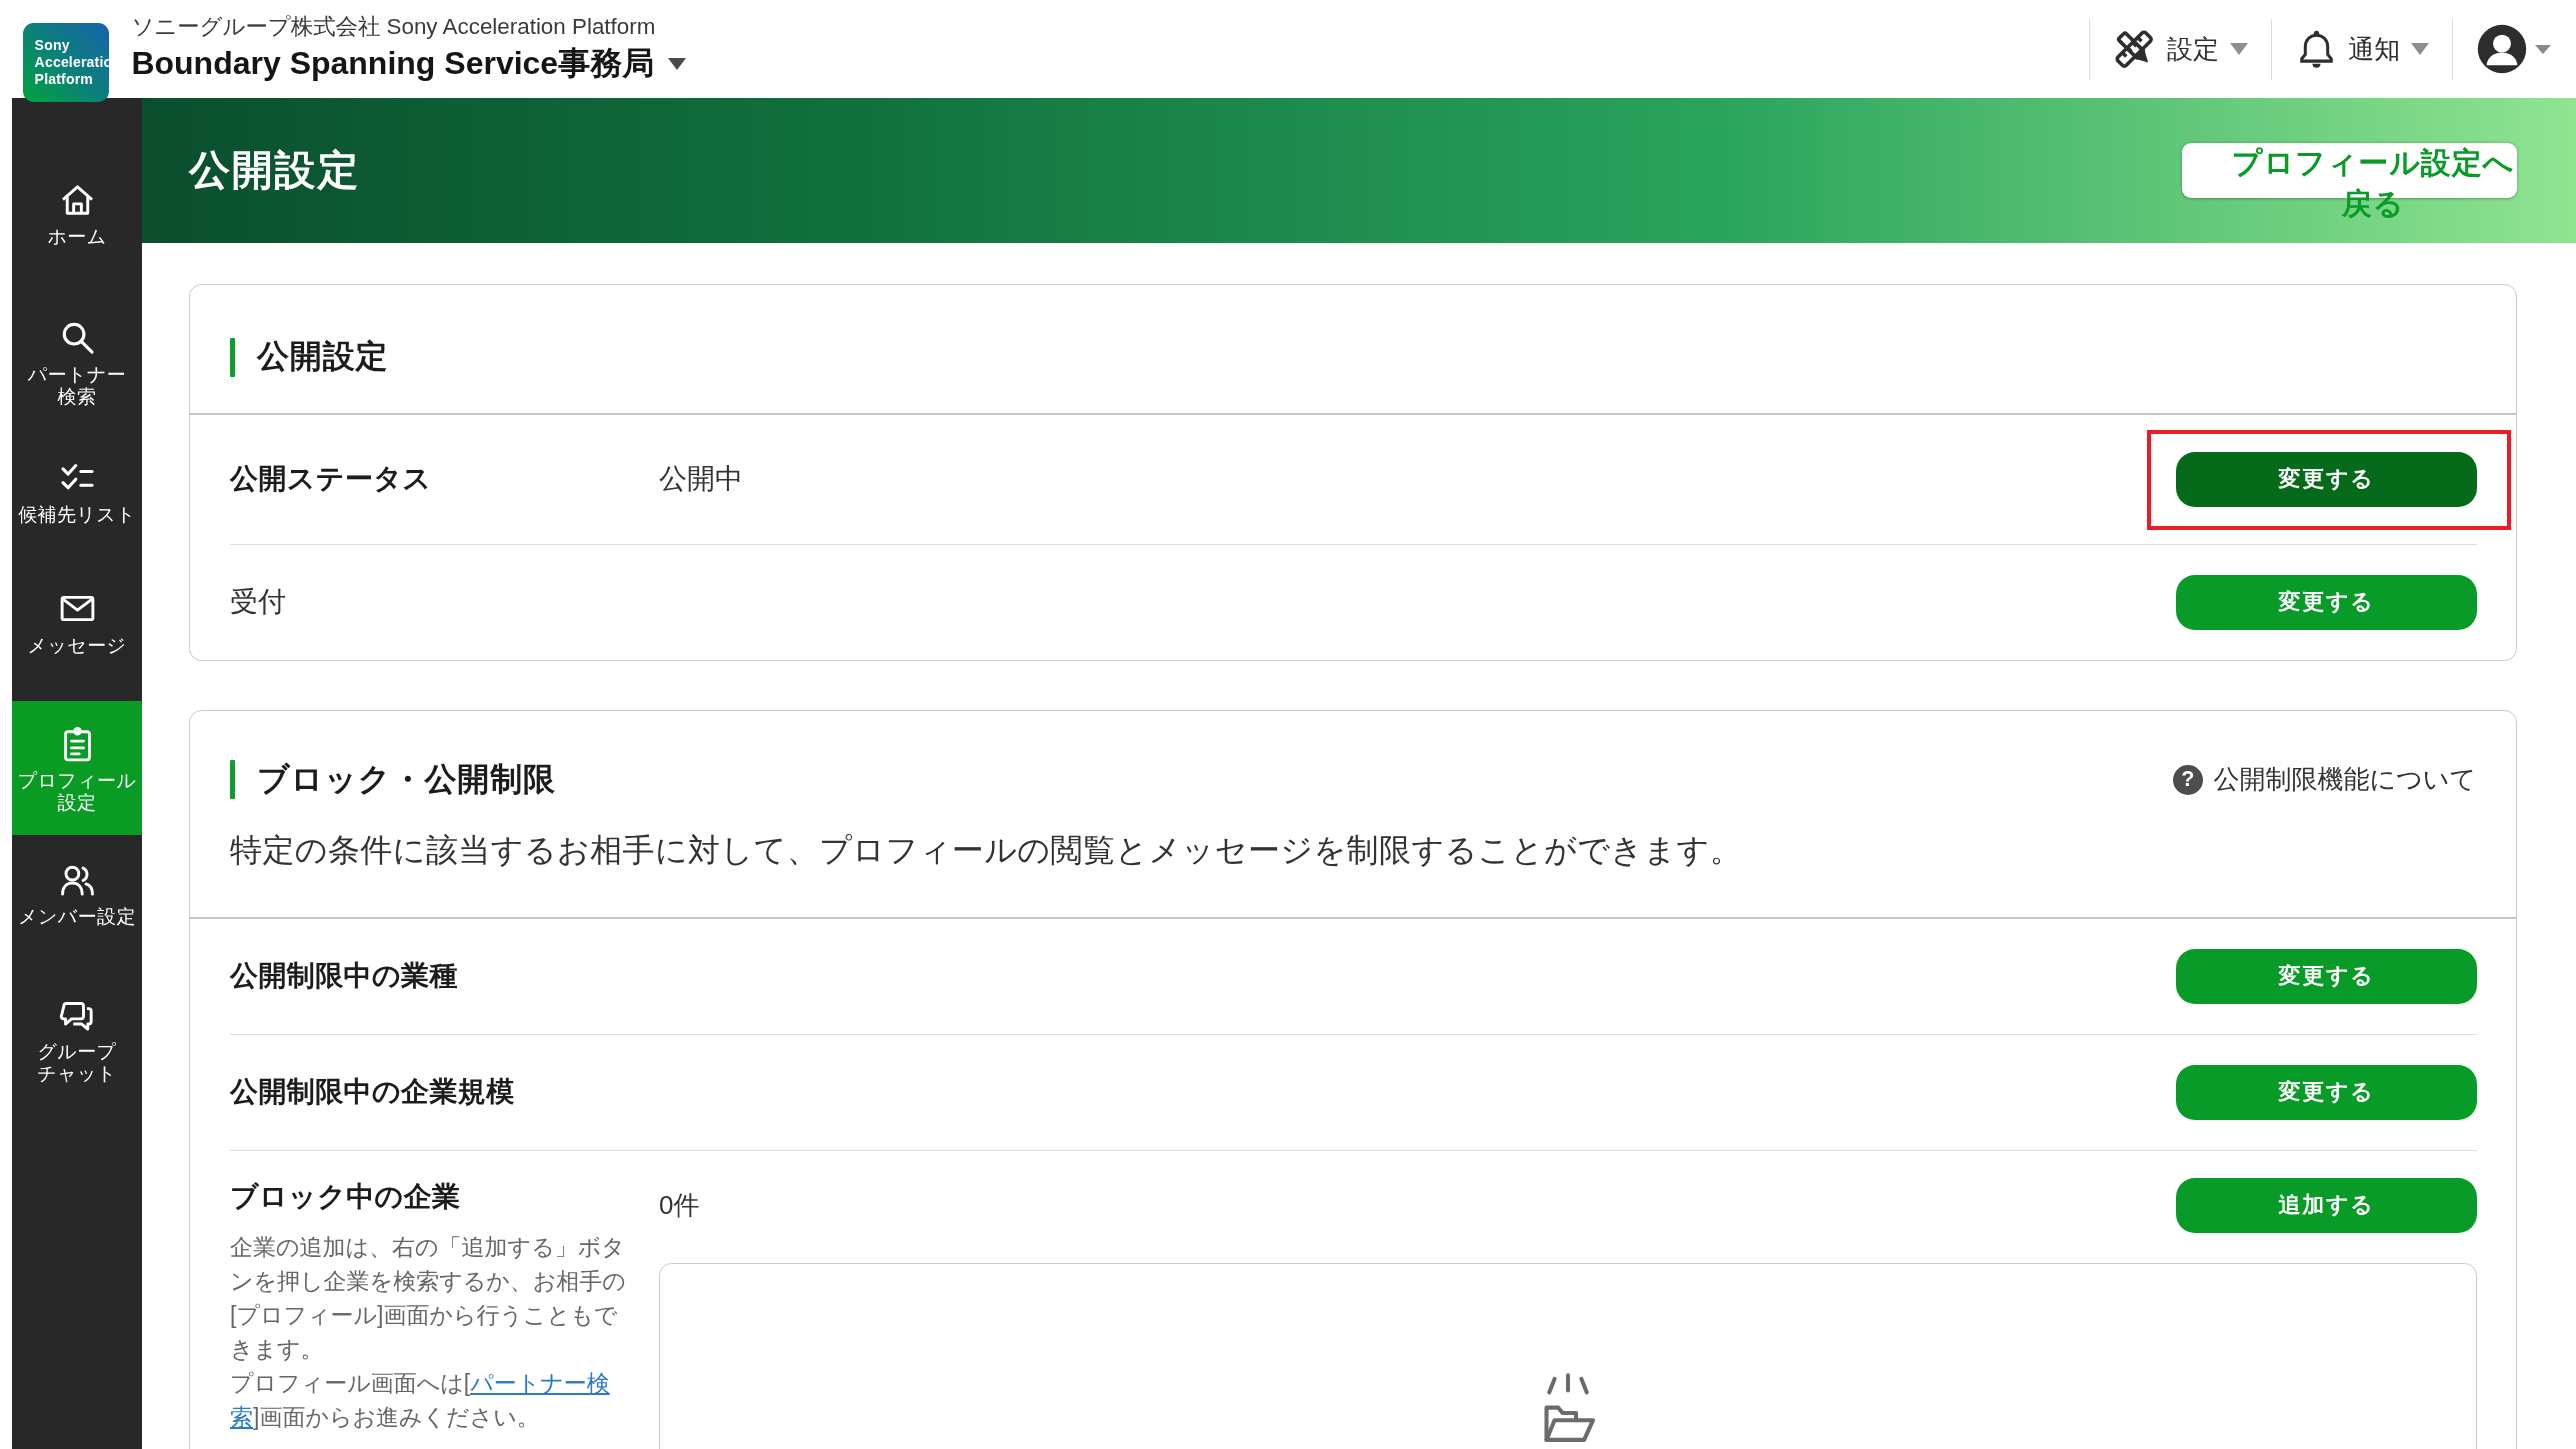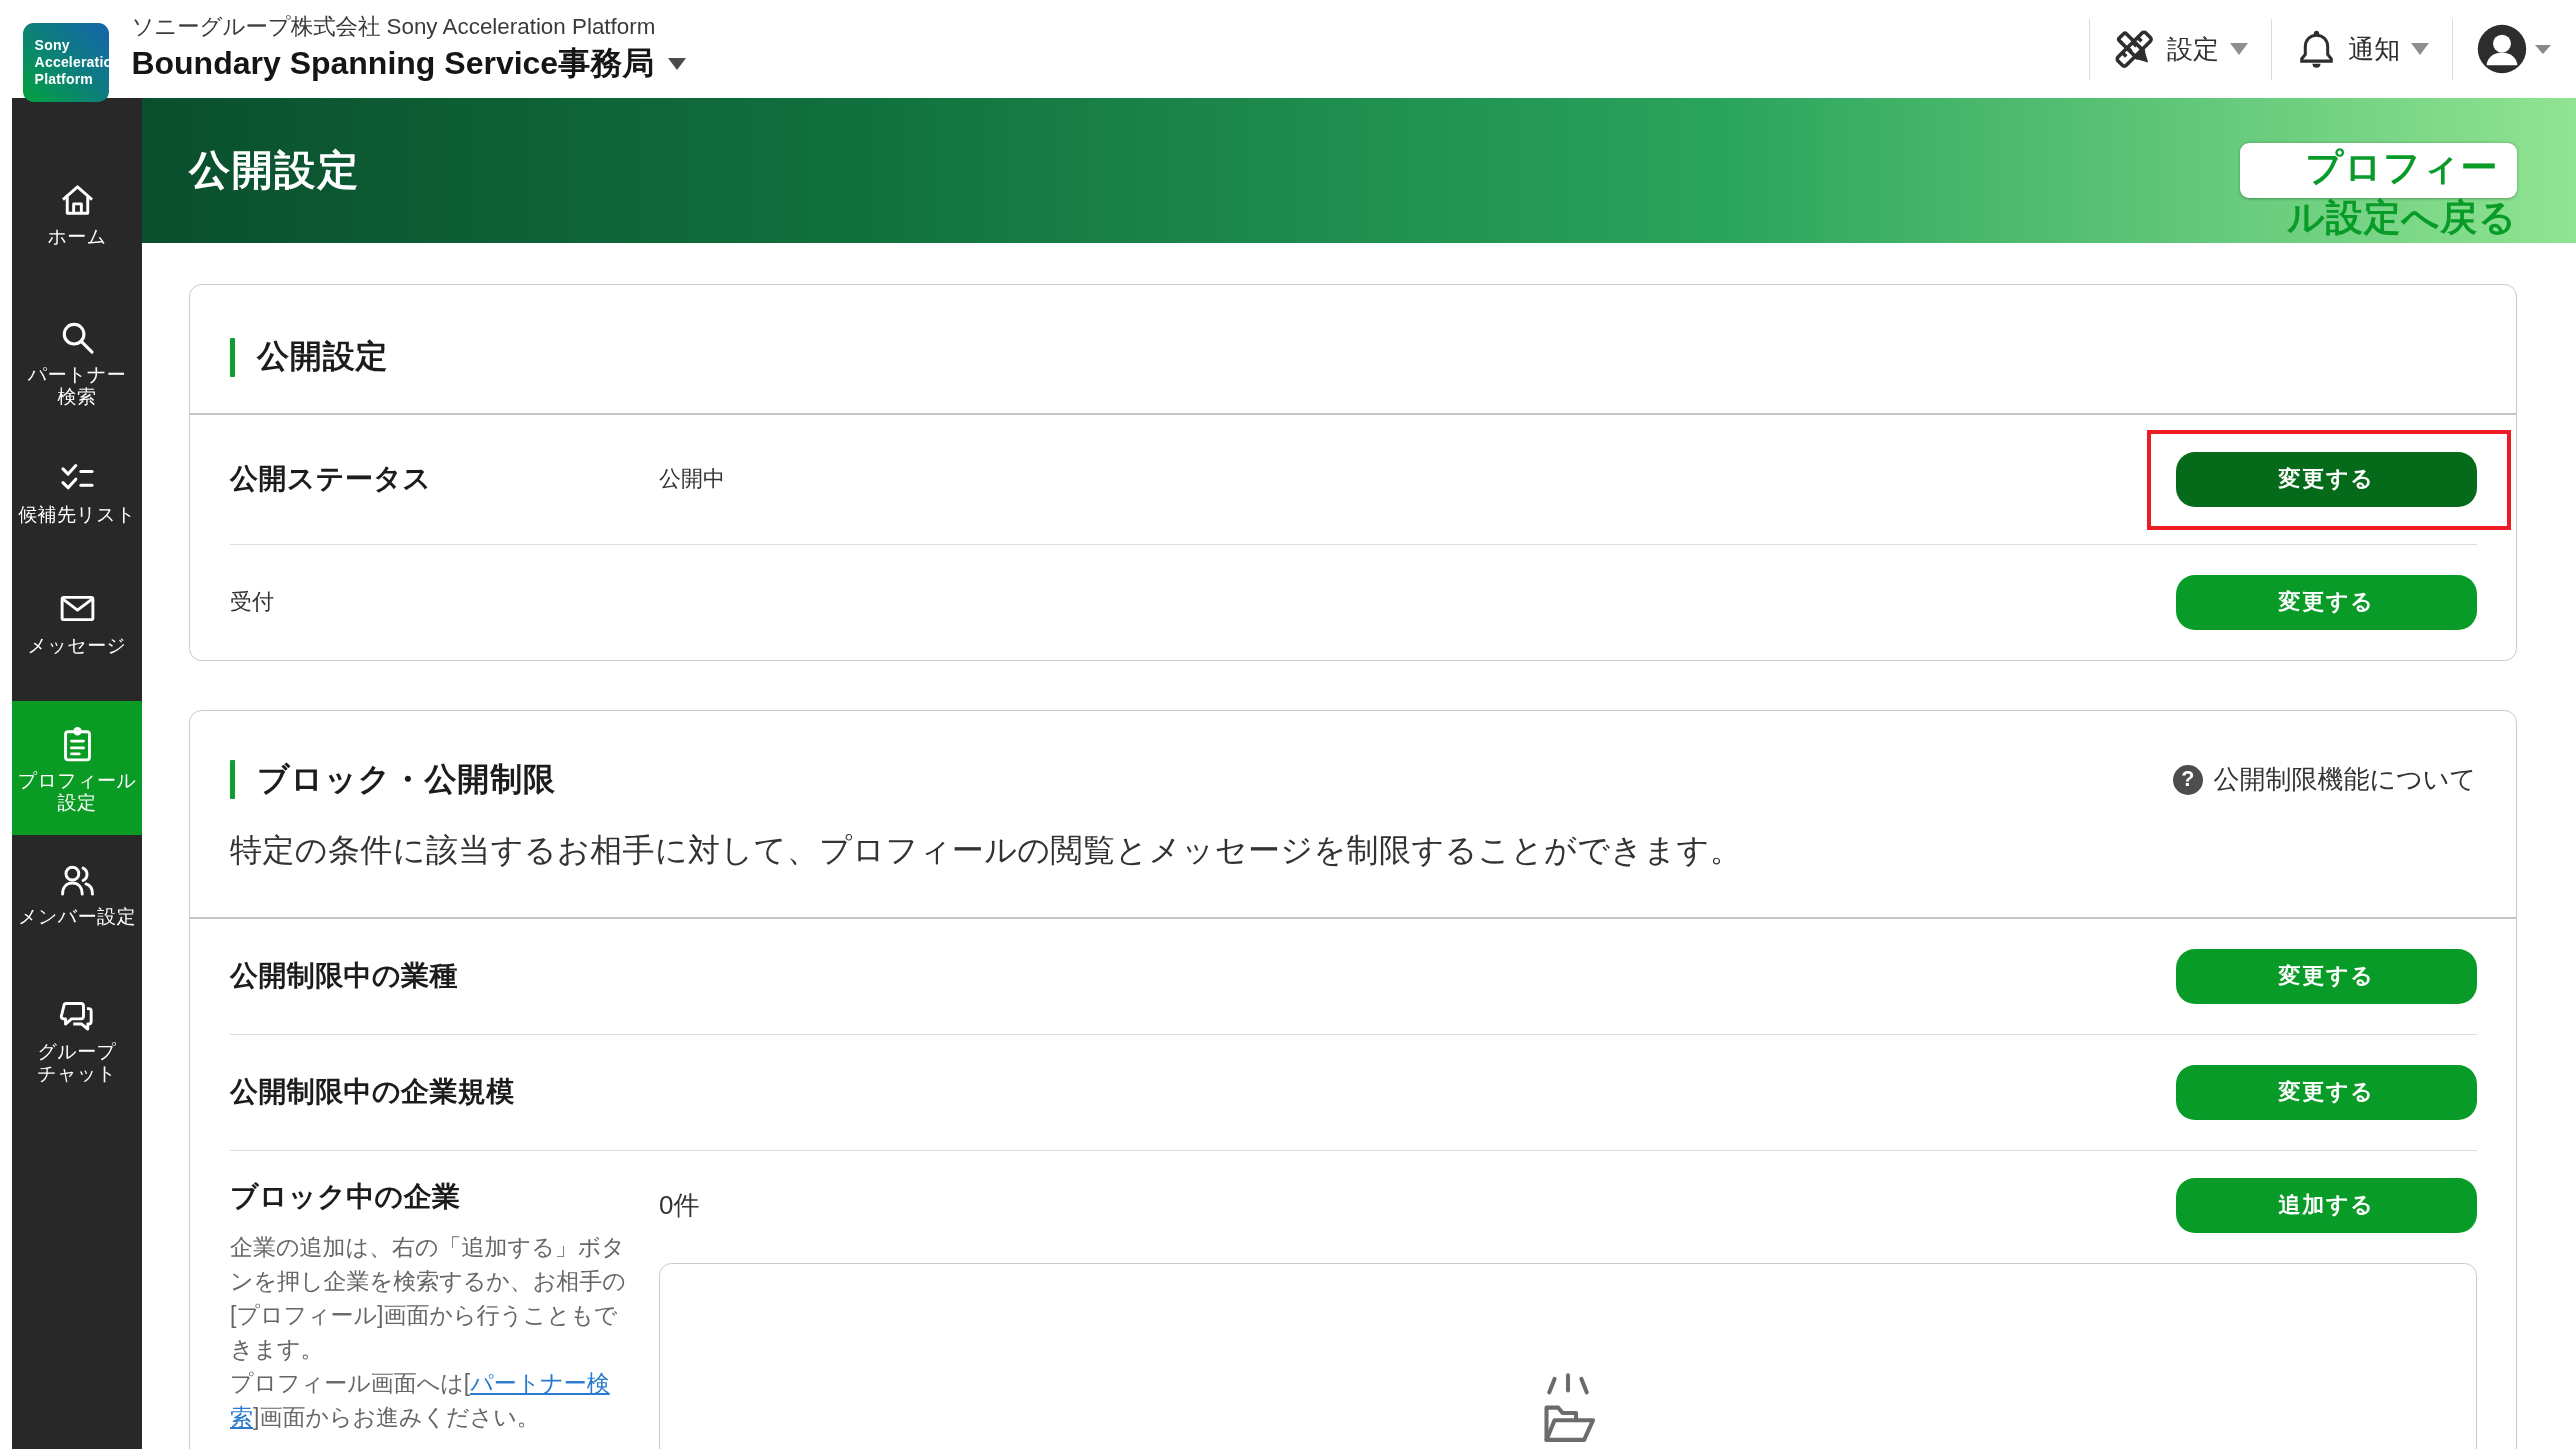--- a/index.html
+++ b/index.html
@@ -39,43 +39,43 @@
   .si-list   { margin-top:50px; }
   .si-msg    { margin-top:63px; }
   .si-prof   { margin-top:45px; background:#0a9b24; padding:23px 0 21.5px; }
   .si-member { margin-top:25px; }
   .si-group  { margin-top:67px; }
 
   
   .band { margin-left:130px; height:145px; display:flex; align-items:center; padding:0 59px;
     background:linear-gradient(90deg,#0a4e2d 0%,#11713e 30%,#2aa45c 65%,#90e492 100%); }
   .band-title { color:#fff; font-size:41px; font-weight:bold; letter-spacing:1.8px; }
-  .back-btn { margin-left:auto; width:277px; height:55px; background:#fff; border:none; border-radius:9px;
-    color:#089b27; font-size:37px; font-weight:bold; cursor:pointer; font-family:inherit;
+  .back-btn { margin-left:auto; width:335px; height:55px; background:#fff; border:none; border-radius:9px;
+    color:#089b27; font-size:30px; font-weight:bold; cursor:pointer; font-family:inherit;
     box-shadow:0 0.9px 2.7px rgba(0,40,15,.35); letter-spacing:0.9px;padding-left:47px; }
 
   
   .content { margin-left:130px; padding:41px 59px 0; background:#fff; }
   .card { border:0.9px solid #c9c9c9; border-radius:12.5px; background:#fff; overflow:hidden; }
   .card + .card { margin-top:49px; }
   .card-head { padding:50px 40px 34px; }
   .sec-title-row { display:flex; align-items:center; }
   .sec-title { display:flex; align-items:center; font-size:32px; font-weight:bold; color:#1c1c1c; letter-spacing:0.9px; }
   .green-bar { display:inline-block; width:5.4px; height:39px; background:#0f9e33; margin-right:21.5px; border-radius:0.9px; }
   .help-link { margin-left:auto; display:flex; align-items:center; cursor:pointer; }
   .q-icon { width:30px; height:30px; border-radius:50%; background:#4d4d4d; color:#fff; font-size:21.5px; font-weight:bold;
     display:flex; align-items:center; justify-content:center; margin-right:10.7px; }
   .help-text { font-size:26px; color:#333; }
   .sec-desc { font-size:32px; color:#333; margin:27px 0 5.4px; letter-spacing:0.4px; }
   .full-div { height:1.8px; background:#c5c5c5; }
   .row-div { height:0.9px; background:#ddd; margin:0 39px 0 40px; }
   .row { display:flex; align-items:center; padding:37px 39px 37px 40px; }
   .row.slim { padding:30px 39px 30px 40px; }
   .row-label { width:429px; font-size:28px; font-weight:bold; color:#1c1c1c; letter-spacing:0.4px; flex-shrink:0; }
-  .row-value { flex:1; font-size:22px; color:#333; }
+  .row-value { flex:1; font-size:28px; color:#333; }
   .g-btn { width:301px; height:55px; border:none; border-radius:19px; background:#089b27; color:#fff;
     font-size:22px; font-weight:bold; cursor:pointer; font-family:inherit; letter-spacing:1.8px; flex-shrink:0; }
   .g-btn.dark { background:#056a19; }
   .btn-wrap { position:relative; flex-shrink:0; }
   .red-frame { position:absolute; left:-29px; top:-21.5px; right:-34px; bottom:-23px;
     border:4.5px solid #ec1c24; pointer-events:none; }
 
   
   .row.block-row { align-items:flex-start; padding:27px 39px 0 40px; }
   .block-left { width:429px; flex-shrink:0; }

